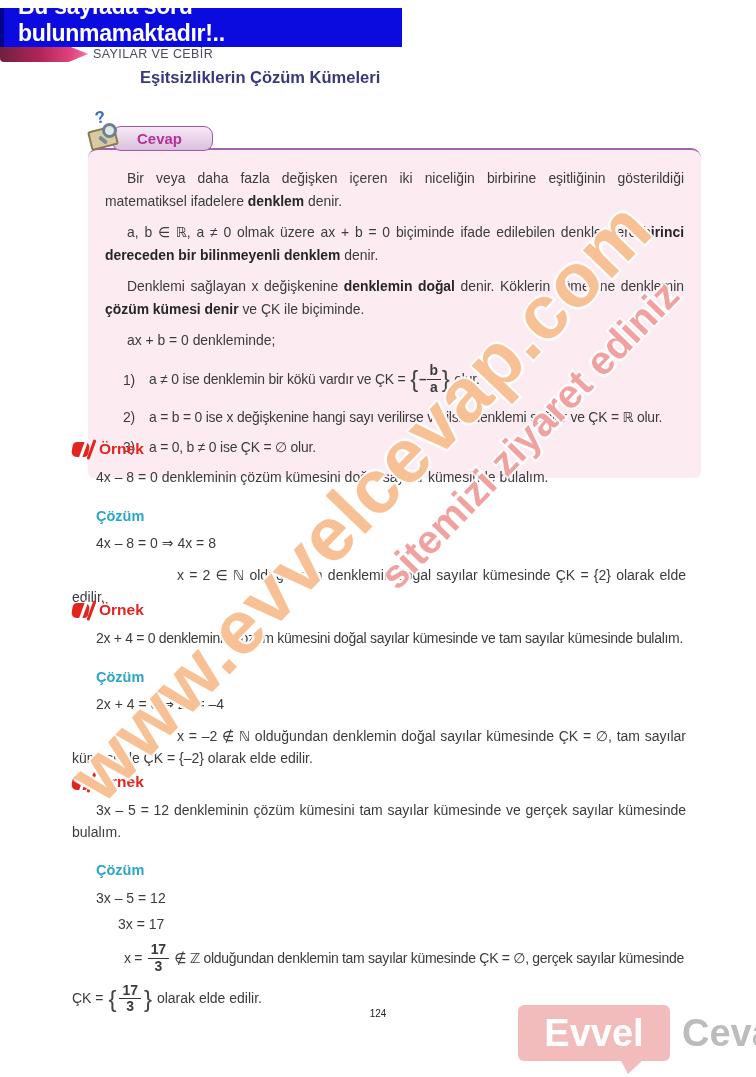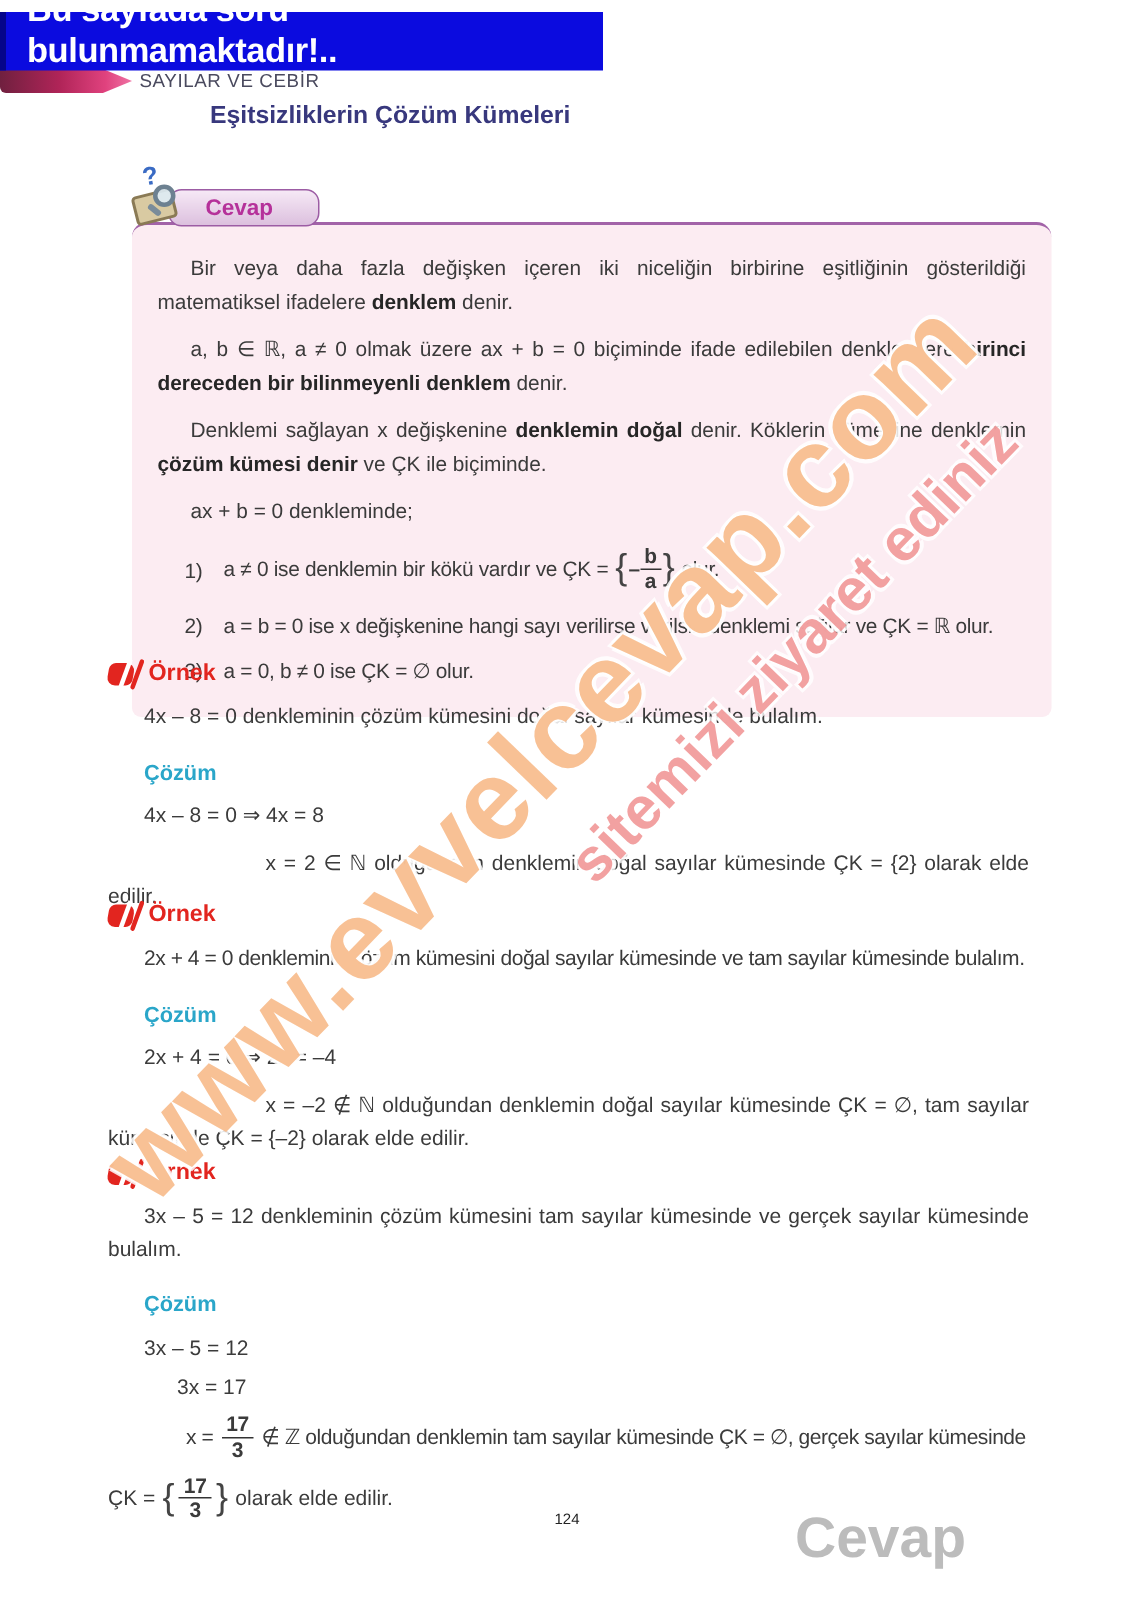--- a/index.html
+++ b/index.html
@@ -213,14 +213,18 @@
   </p>
 </div>
 
 <div class="wm">
   <div class="wm1">www.evvelcevap.com</div>
   <div class="wm2">sitemizi ziyaret ediniz</div>
 </div>
 
 <div class="page-number">124</div>
 <div class="logo">
+  <div class="logo-bubble">
+    <span class="txt">Evvel</span>
+    <span class="logo-tail"></span>
+  </div>
   <span class="logo-gray">Cevap</span>
 </div>
 
 </body></html>

